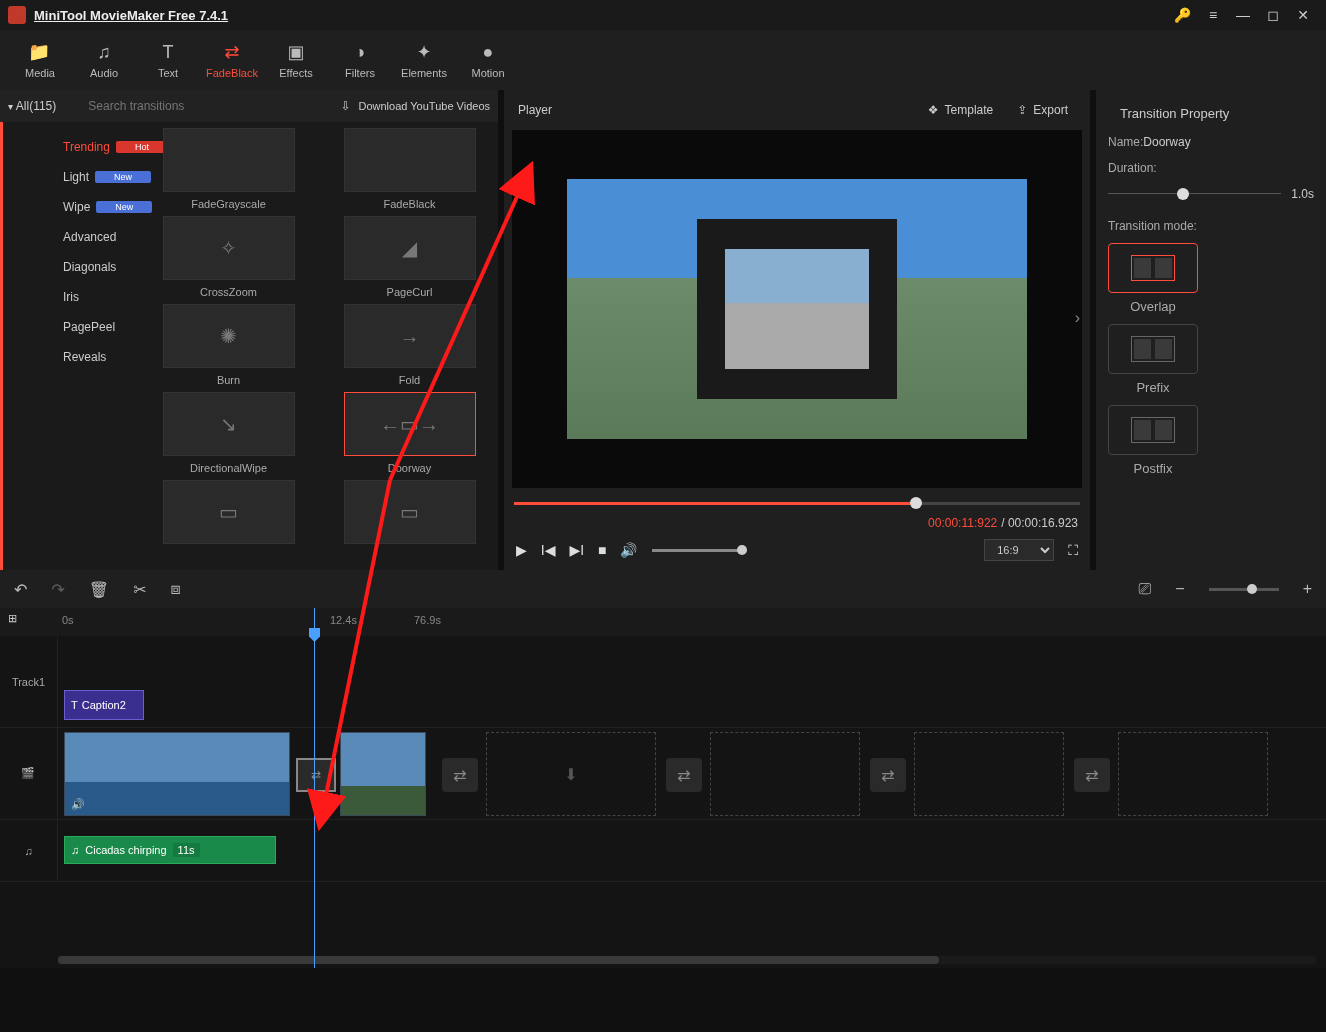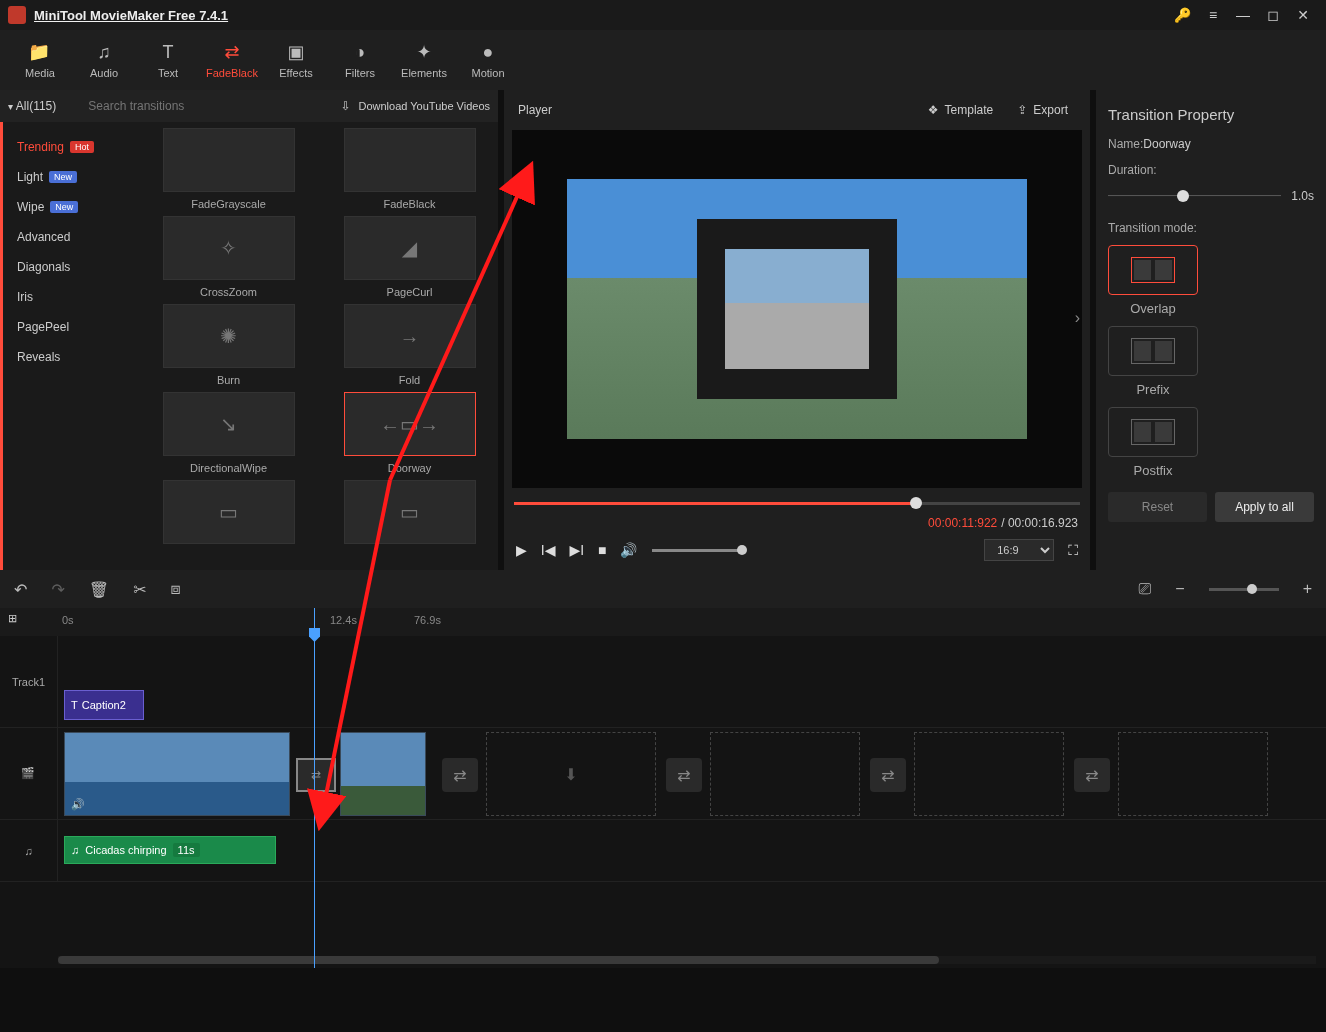--- a/index.html
+++ b/index.html
@@ -22,23 +22,23 @@
 .main { display: flex; height: 480px; }
 .left { width: 498px; display: flex; flex-direction: column; background: #1a1a1a; }
 .catbar { height: 32px; background: #222; display: flex; align-items: center; padding: 0 8px; gap: 8px; font-size: 12px; }
 .catbar .all { color: #ccc; cursor: pointer; }
 .catbar .all::before { content: "▾ "; font-size: 10px; }
 .catbar .search { flex: 1; background: transparent; border: none; color: #888; padding: 4px; margin-left: 20px; font-size: 12px; }
 .catbar .download { color: #ccc; font-size: 11px; cursor: pointer; }
 
 .leftbody { display: flex; flex: 1; overflow: hidden; }
 .sidebar { width: 140px; padding: 10px 0; border-left: 3px solid #ff4c3b; }
-.sidebar .item { padding: 8px 14px; font-size: 12px; color: #ccc; cursor: pointer; display: flex; align-items: center; gap: 6px; }
+.sidebar .item { padding: 8px 14px; font-size: 12px; color: #ccc; cursor: pointer; display: flex; align-items: center; gap: 6px; margin-left: 46px; }
 .sidebar .item.active { color: #ff4c3b; }
-.badge { font-size: 9px; padding: 1px 5px; border-radius: 2px; color: #fff; }
+.badge { font-size: 9px; padding: 1px 19px; border-radius: 2px; color: #fff; }
 .badge.hot { background: #d9362e; }
 .badge.new { background: #4a6fd6; }
 
 .gallery { flex: 1; overflow-y: auto; padding: 6px; position: relative; }
 .gallery::-webkit-scrollbar { width: 8px; }
 .gallery::-webkit-scrollbar-thumb { background: #444; }
 .grid2 { display: grid; grid-template-columns: 1fr 1fr; gap: 6px 16px; }
 .thumb { display: flex; flex-direction: column; align-items: center; gap: 6px; }
 .thumb .box { width: 132px; height: 64px; background: #2a2a2a; border: 1px solid #333; display: flex; align-items: center; justify-content: center; color: #777; font-size: 20px; }
 .thumb.selected .box { border: 1px solid #ff4c3b; }
@@ -62,21 +62,21 @@
 .timebar .tot { color: #ccc; }
 .controls { height: 40px; display: flex; align-items: center; padding: 0 12px; gap: 14px; color: #ddd; }
 .controls .ico { cursor: pointer; font-size: 14px; }
 .controls .vol { width: 90px; height: 3px; background: #888; position: relative; }
 .controls .vol .knob { position: absolute; right: -5px; top: -4px; width: 10px; height: 10px; border-radius: 50%; background: #ccc; }
 .controls .sp { flex: 1; }
 .controls select { background: #2a2a2a; color: #ccc; border: 1px solid #444; padding: 3px 18px 3px 8px; font-size: 11px; }
 
 
 .rpanel { width: 230px; background: #1f1f1f; padding: 10px 12px; font-size: 12px; color: #ccc; }
-.rpanel .head { padding: 6px 0 14px; font-size: 15px; }
+.rpanel .head { padding: 6px 0 14px; font-size: 13px; margin-left: 12px; }
 .rpanel .row { display: flex; gap: 0; margin-bottom: 12px; align-items: center; }
 .rpanel .lbl { color: #aaa; }
 .dur-slider { display: flex; align-items: center; gap: 10px; margin: 8px 0 18px; }
 .dur-slider .track { flex: 1; height: 2px; background: #555; position: relative; }
 .dur-slider .knob { position: absolute; left: 40%; top: -5px; width: 12px; height: 12px; border-radius: 50%; background: #ddd; }
 .tmode { margin-bottom: 14px; }
 .modebox { width: 90px; height: 50px; border: 1px solid #444; border-radius: 4px; display: flex; align-items: center; justify-content: center; margin-bottom: 6px; cursor: pointer; }
 .modebox.sel { border: 1px solid #ff4c3b; }
 .modebox .inner { width: 44px; height: 26px; border: 1px solid #666; display: flex; }
 .modebox .inner.sel { border: 1px solid #ff4c3b; }
@@ -323,24 +323,20 @@
         </div>
       <div class="modelbl">Prefix</div>
       <div class="modebox">
           <div class="inner">
             <span></span>
             <span></span>
           </div>
         </div>
       <div class="modelbl">Postfix</div>
     </div>
-    <div class="rbtns">
-      <button>Reset</button>
-      <button class="primary">Apply to all</button>
-    </div>
   </div>
 </div>
 
 <div class="tl-toolbar">
   <span class="ico">↶</span>
   <span class="ico" style="opacity:.4;">↷</span>
   <span class="ico">🗑</span>
   <span class="ico">✂</span>
   <span class="ico">⧈</span>
   <span class="sp"></span>

